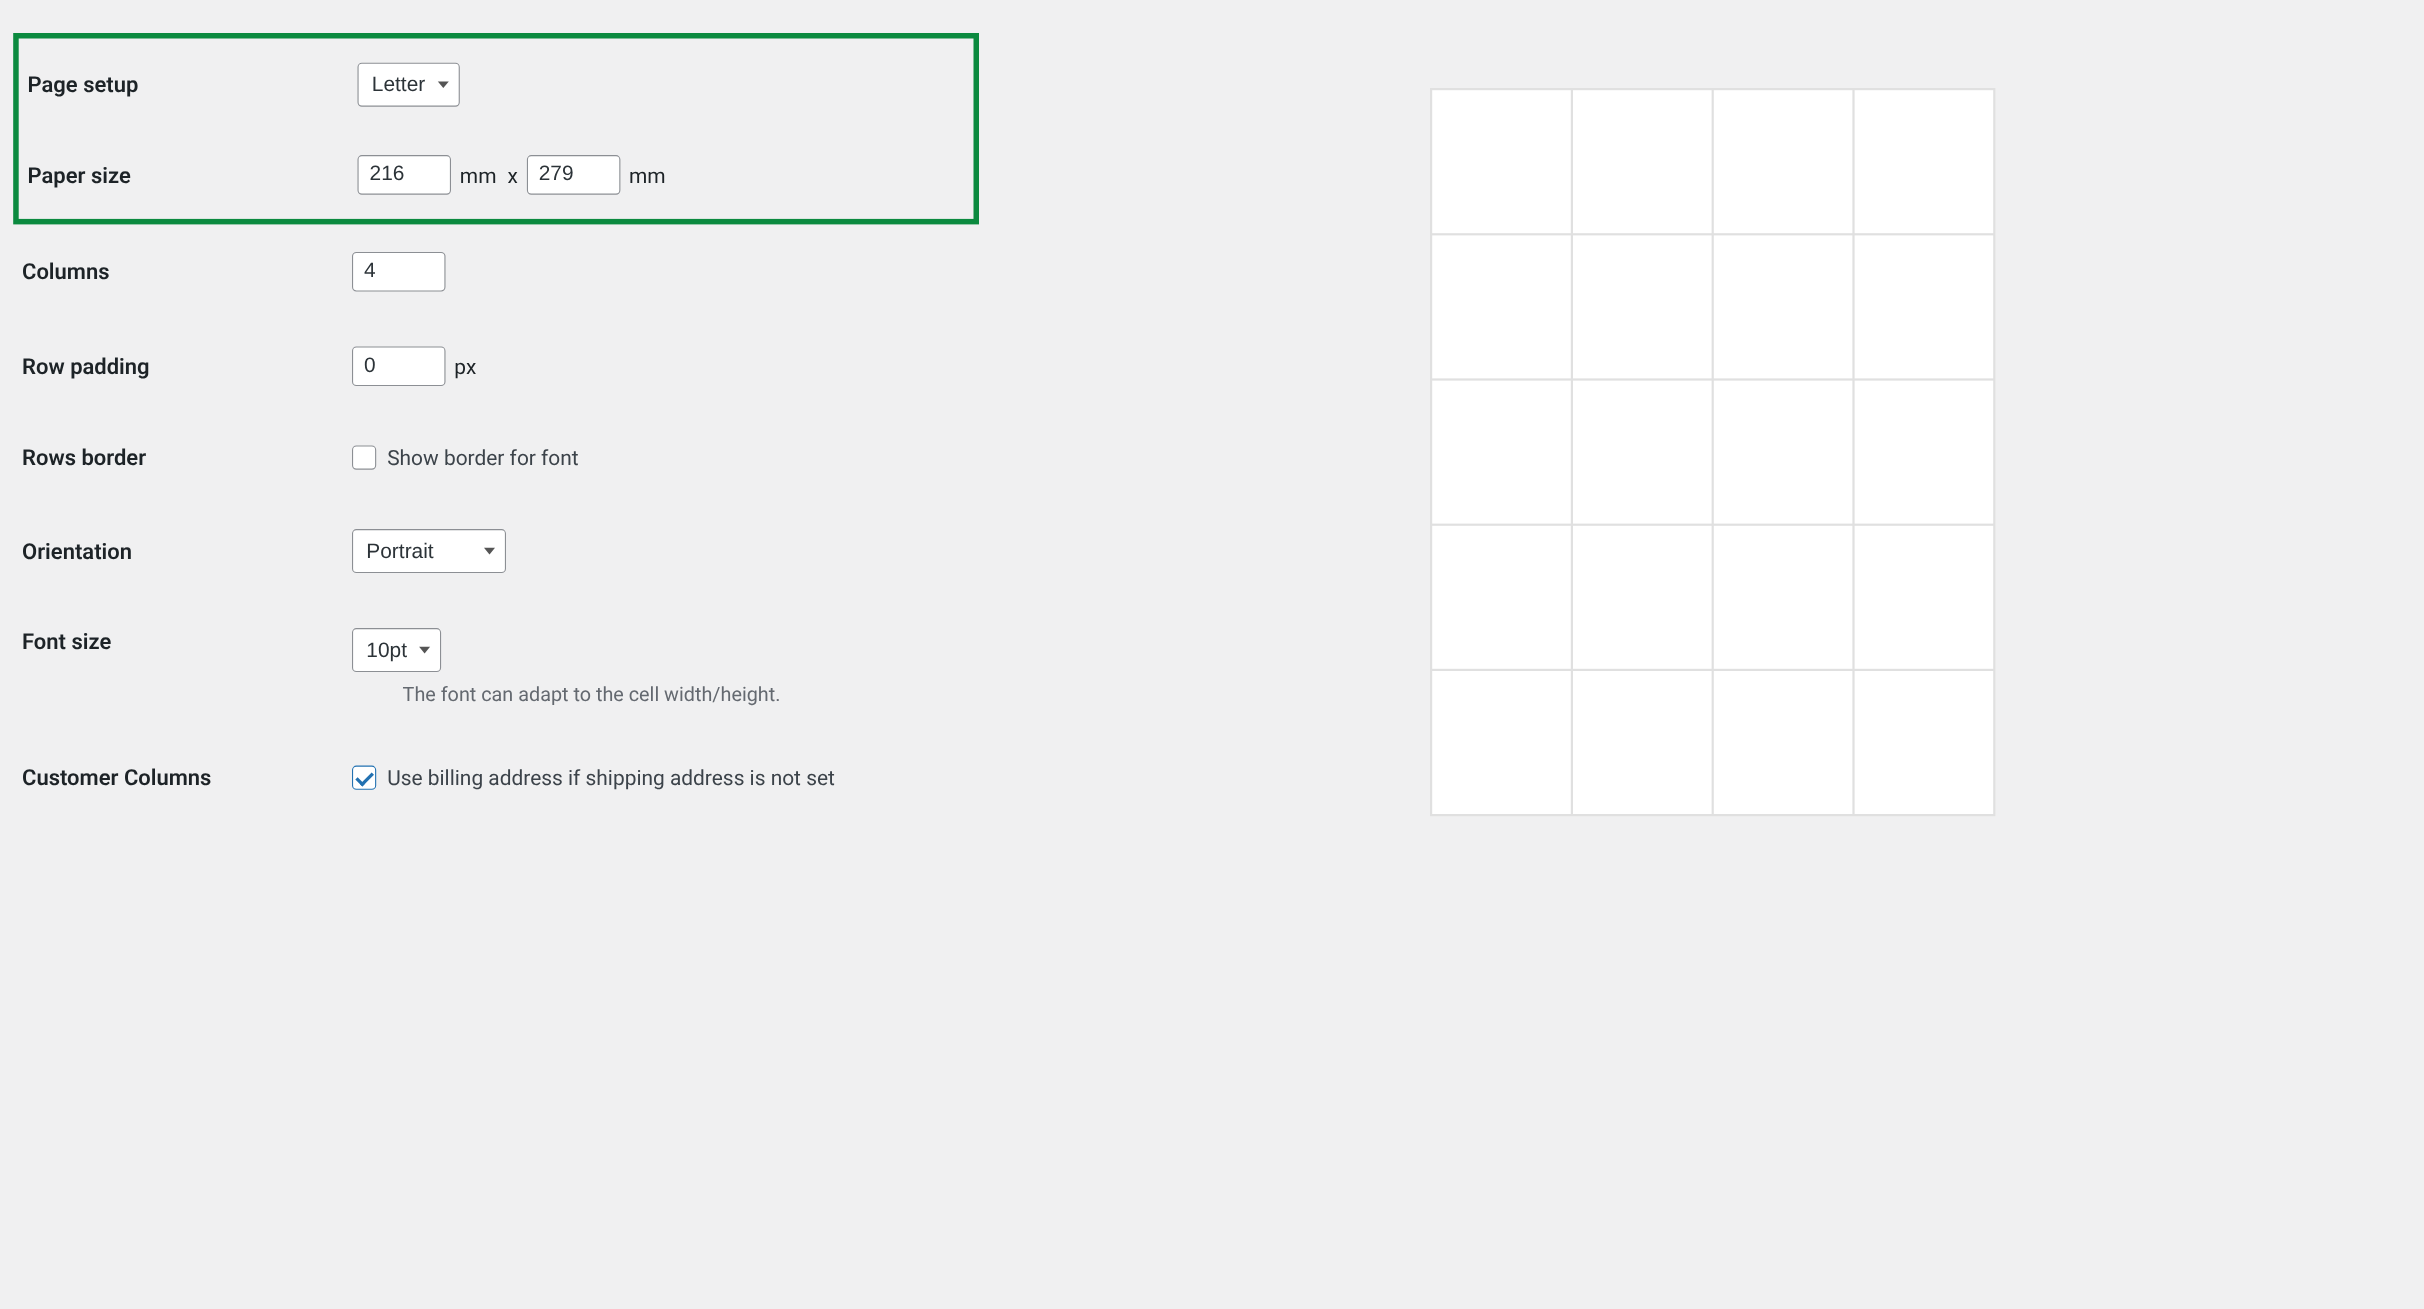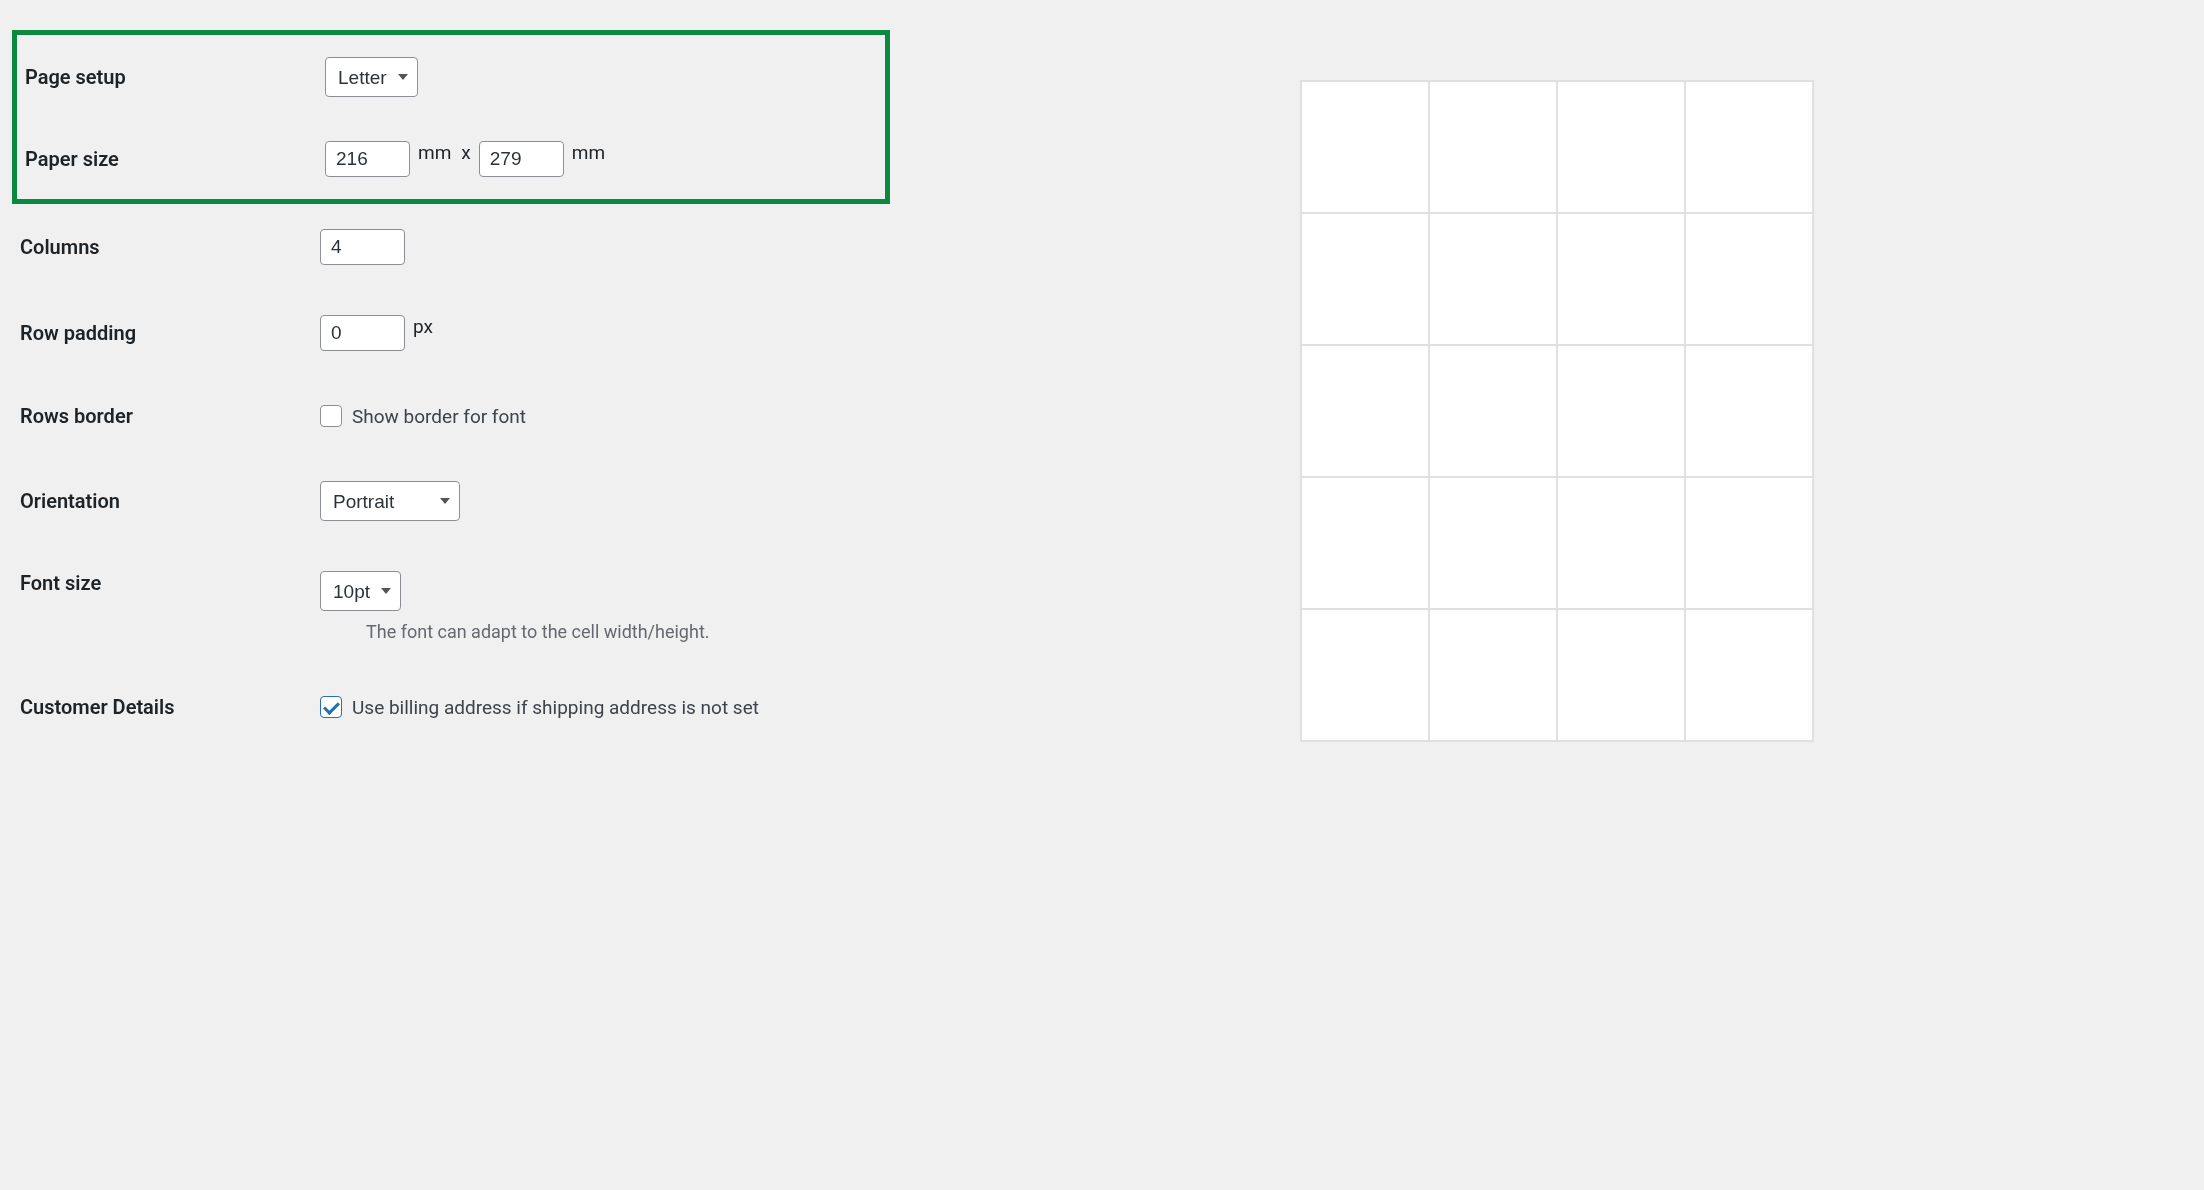--- a/index.html
+++ b/index.html
@@ -48,20 +48,21 @@
     }
     .form-label {
       flex: 0 0 300px;
       font-weight: 600;
       color: #1d2327;
       font-size: 20px;
     }
     .form-control {
       flex: 1;
       display: flex;
+      align-items: center;
       gap: 6px;
     }
     select {
       border: 1px solid #8c8f94;
       border-radius: 4px;
       padding: 6px 30px 6px 12px;
       font-size: 19px;
       background: #fff;
       color: #2c3338;
       appearance: none;
@@ -247,21 +248,21 @@
             <select>
               <option>10pt</option>
             </select>
           </div>
         </div>
         <div class="help-text">The font can adapt to the cell width/height.</div>
       </div>
     </div>
 
     <div class="form-row">
-      <div class="form-label">Customer Details</div>
+      <div class="form-label">Customer Columns</div>
       <div class="form-control">
         <div class="checkbox-wrap">
           <input type="checkbox" checked="" style="">
           <span class="checkbox-label">Use billing address if shipping address is not set</span>
         </div>
       </div>
     </div>
 
   </div>
 

